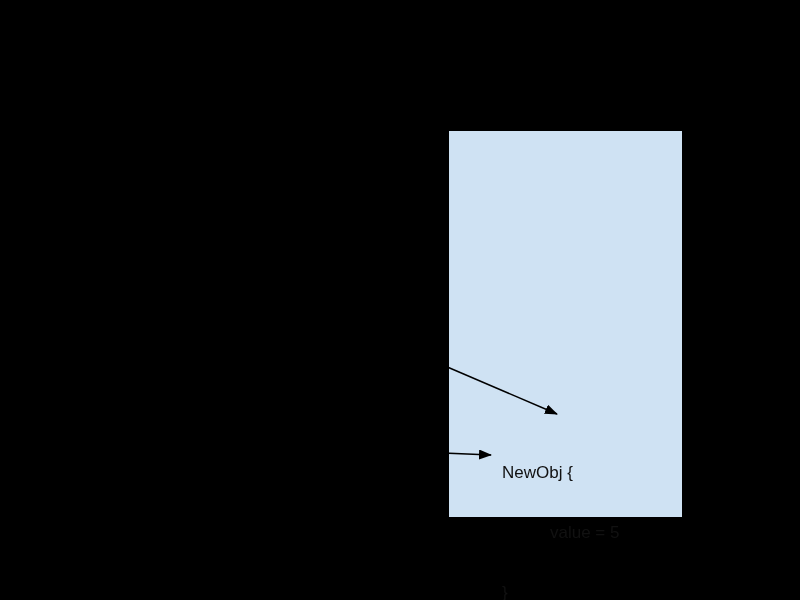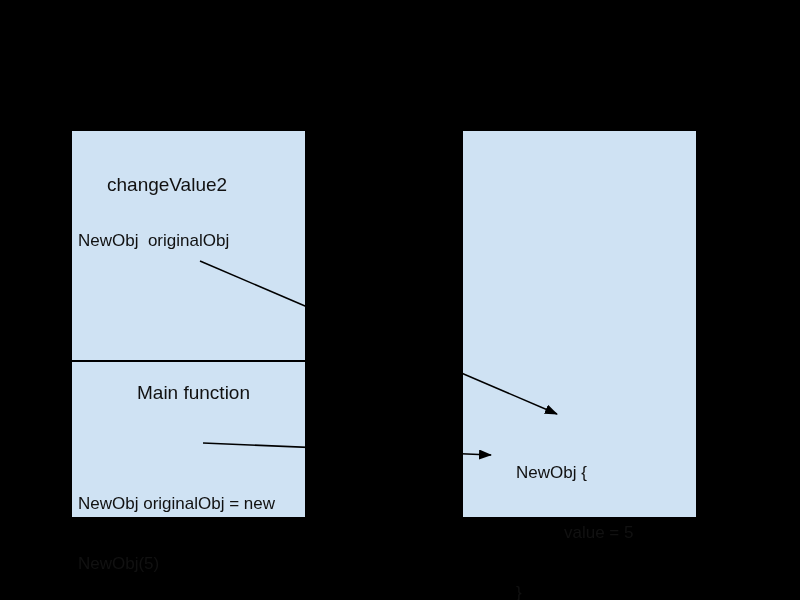--- a/index.html
+++ b/index.html
@@ -14,21 +14,21 @@
   .canvas { position: absolute; inset: 0; width: 800px; height: 600px; }
 
   .membox {
     position: absolute;
     background: #cfe2f3;
     top: 131px;
     height: 386px;
     width: 233px;
   }
   #stack-box { left: 72px; }
-  #heap-box  { left: 463px; }
+  #heap-box  { left: 449px; }
 
   .frame-title {
     position: absolute;
     font-size: 19px;
     line-height: 20px;
     white-space: pre;
   }
   .body-text {
     position: absolute;
     font-size: 17px;
@@ -58,38 +58,20 @@
     position: absolute;
     inset: 0;
     pointer-events: none;
   }
 </style>
 </head>
 <body>
 
 <div class="canvas">
 
-  <div class="membox" id="stack-box">
-
-    <div>
-      <div class="frame-title" id="frame1-title">changeValue2</div>
-      <div class="body-text" id="frame1-var">NewObj  originalObj</div>
-    </div>
-
-    <div class="divider"></div>
-
-    <div>
-      <div class="frame-title" id="frame2-title">Main function</div>
-      <div class="body-text" id="frame2-code">
-        <div>NewObj originalObj = new</div>
-        <div>NewObj(5)</div>
-      </div>
-    </div>
-
-  </div>
 
   <div class="membox" id="heap-box">
     <div class="body-text" id="heap-object">
       <div class="heap-line">NewObj {</div>
       <div class="heap-line indent">value = 5</div>
       <div class="heap-line">}</div>
     </div>
   </div>
 
   <svg class="arrows" width="800" height="600" viewBox="0 0 800 600">

